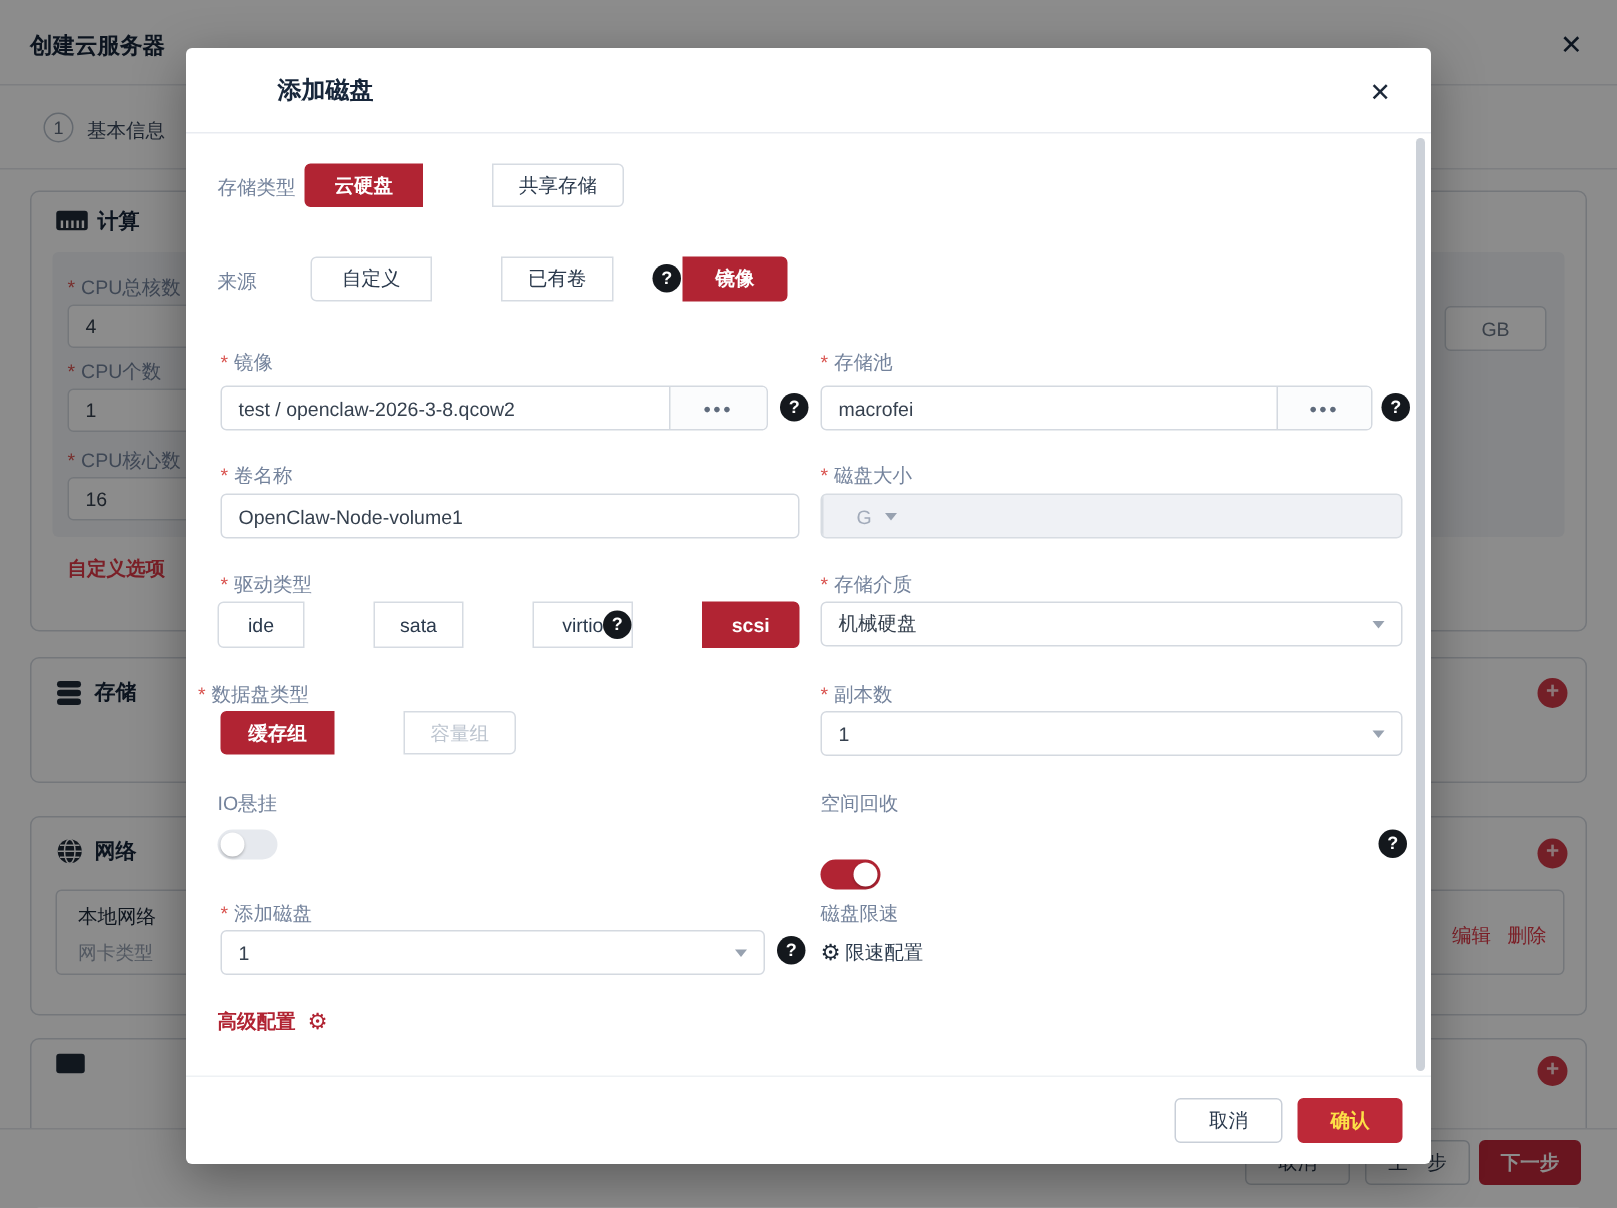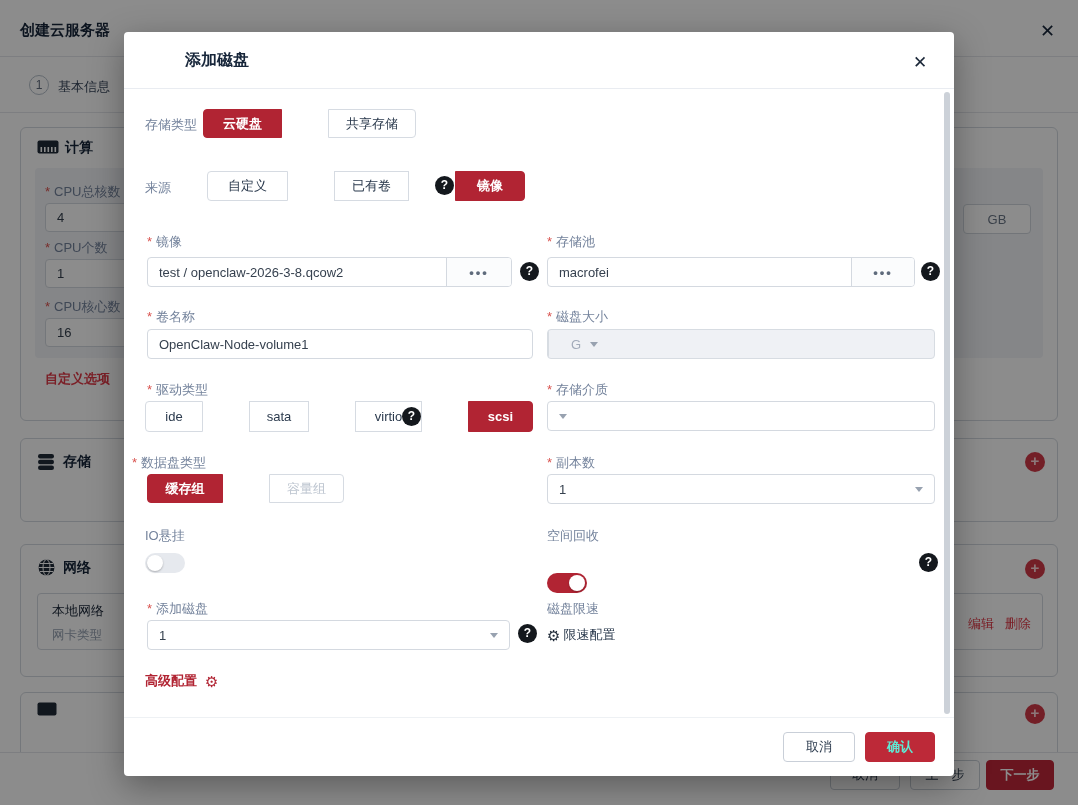--- a/index.html
+++ b/index.html
@@ -75,21 +75,21 @@
   .tgl.on { background:#b12433; }
   .tgl.on .knob { left:auto; right:2px; }
   .gear { font-size:15px; line-height:1; }
   .gear.dark { color:#1f2a38; }
   .gear.red { color:#b12433; }
   .cfglink { display:flex; align-items:center; gap:3px; font-size:13px; color:#2b3a4d; cursor:pointer; }
   .advlink { display:flex; align-items:center; gap:8px; font-size:13px; font-weight:bold; color:#b12433; cursor:pointer; }
   .m-cancel { height:30px; background:#fff; border:1px solid #c9cfd8; border-radius:4px; font-size:13px;
               color:#2b3a4d; display:flex; align-items:center; justify-content:center; cursor:pointer; }
   .m-confirm { height:30px; background:#bd2938; border:1px solid #bd2938; border-radius:4px; font-size:13px;
-               font-weight:bold; color:#5eead4; display:flex; align-items:center; justify-content:center; cursor:pointer; }
+               font-weight:bold; color:#fde047; display:flex; align-items:center; justify-content:center; cursor:pointer; }
 </style>
 </head>
 <body>
 
 <div class="screen">
 
   <div class="page">
     <div class="abs pg-title" style="left:20px;top:21px">创建云服务器</div>
     <div class="abs pg-close" style="left:1040px;top:20px">✕</div>
     <div class="abs hline" style="left:0;top:56px;width:1078px"></div>
@@ -220,20 +220,21 @@
     <div class="abs chips" style="left:21px;top:369px;height:31px">
       <span class="chip" style="width:58px">ide</span>
       <span class="chip" style="width:60px">sata</span>
       <span class="chip" style="width:67px">virtio</span>
       <span class="chip sel" style="width:65px">scsi</span>
     </div>
     <span class="abs help" style="left:278px;top:375px">?</span>
 
     <div class="abs lbl" style="left:423px;top:349px"><span class="star">*</span><span>存储介质</span></div>
     <div class="abs selbox" style="left:423px;top:369px;width:388px;height:30px">
+      <span class="sval">机械硬盘</span>
       <span class="caret"></span>
     </div>
 
     <div class="abs lbl" style="left:8px;top:422px"><span class="star">*</span><span>数据盘类型</span></div>
     <div class="abs chips" style="left:23px;top:442px;height:29px">
       <span class="chip sel" style="width:76px">缓存组</span>
       <span class="chip dis" style="width:75px">容量组</span>
     </div>
 
     <div class="abs lbl" style="left:423px;top:422px"><span class="star">*</span><span>副本数</span></div>

